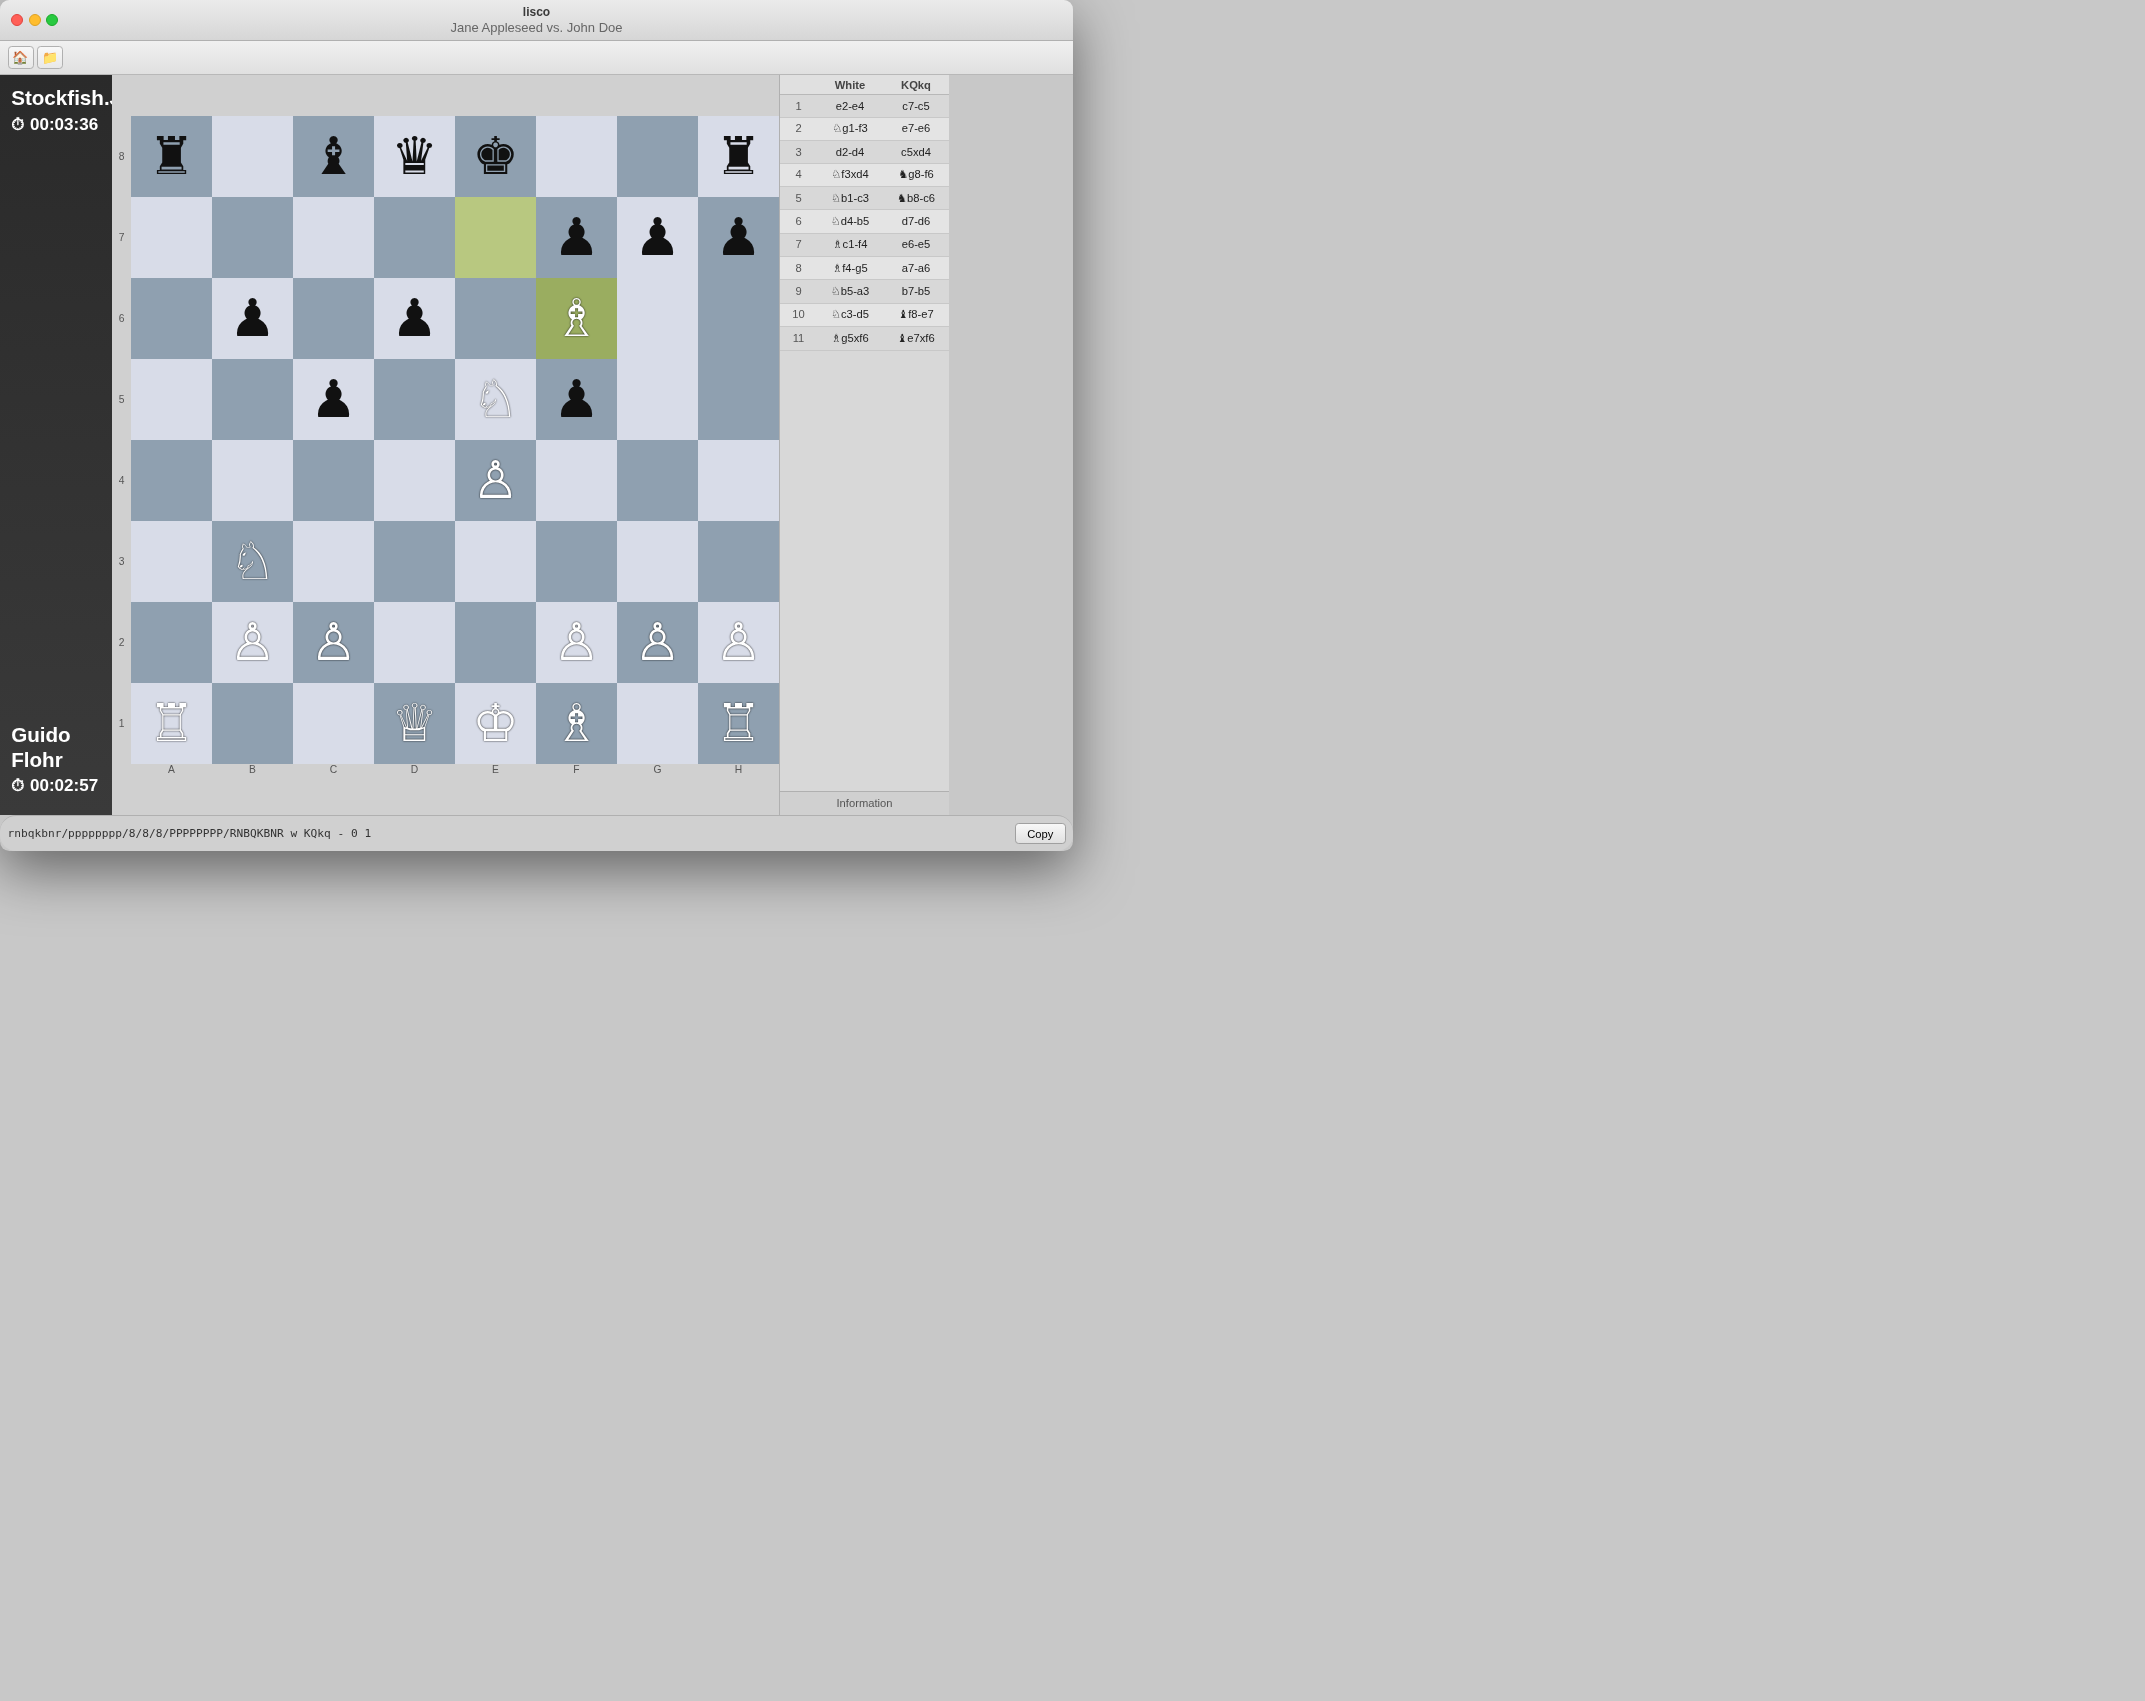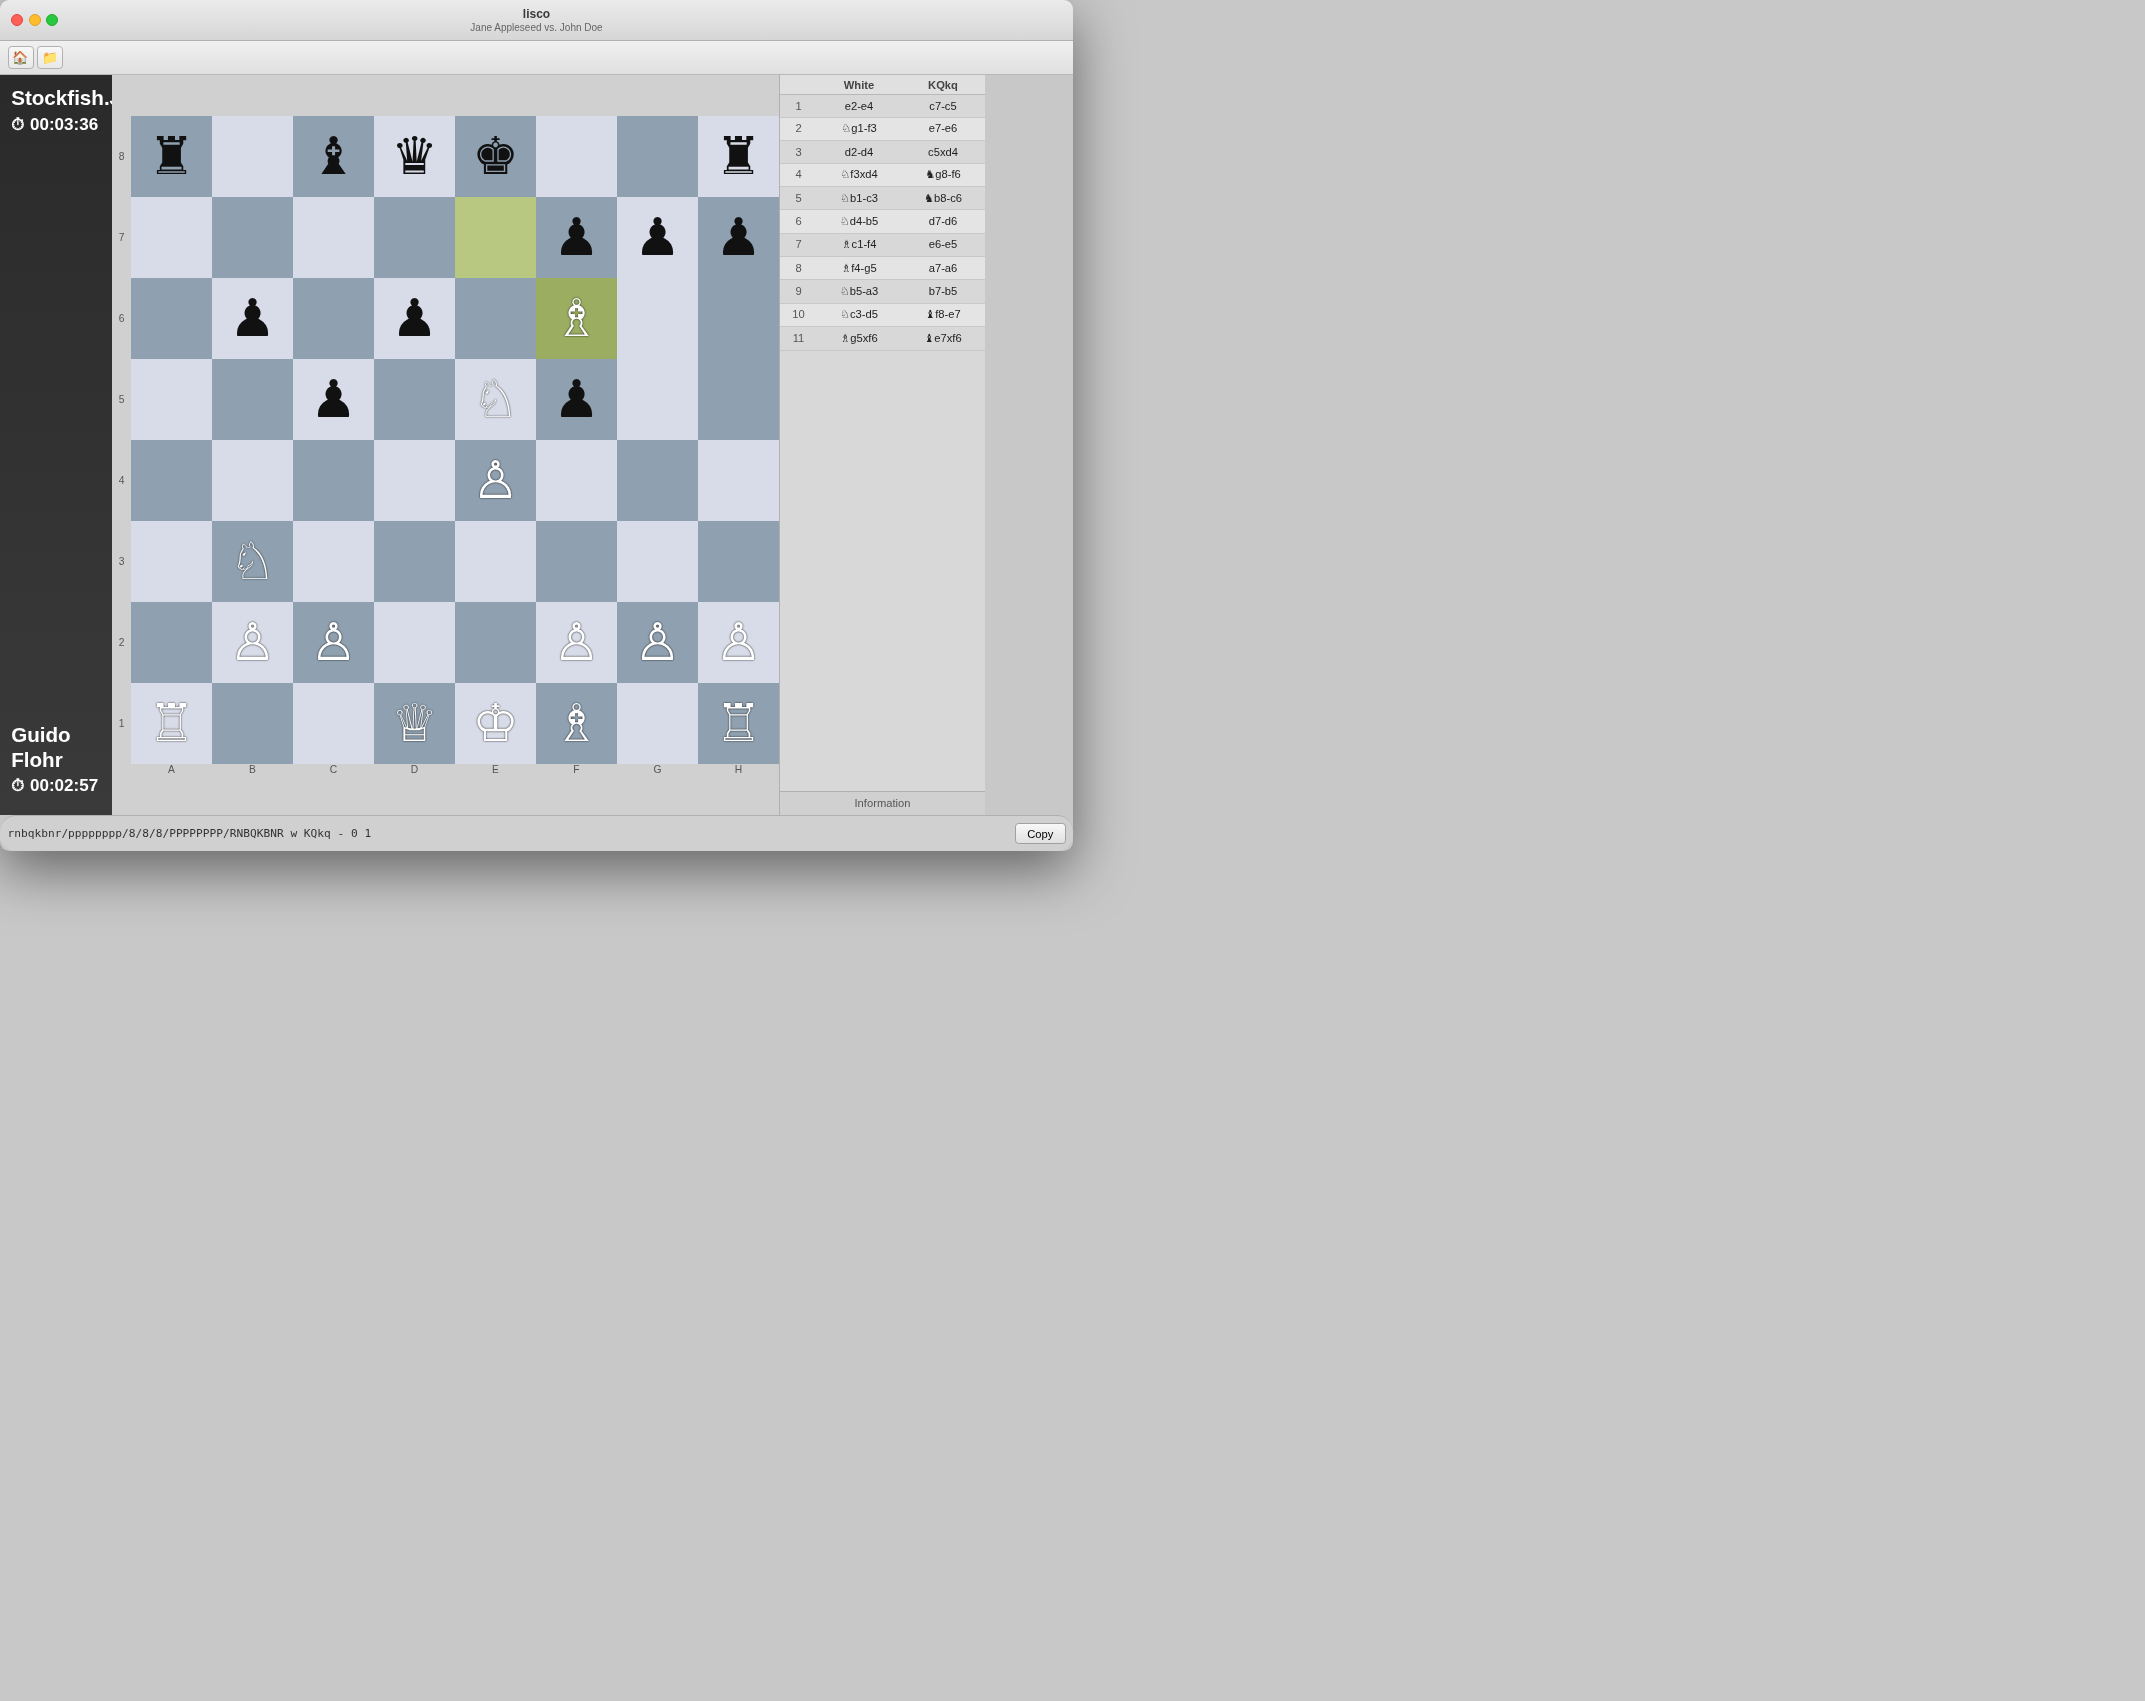--- a/index.html
+++ b/index.html
@@ -26,21 +26,21 @@
       border-bottom: 0.9px solid #b0b0b0;
       flex-shrink: 0;
     }
     .title-bar-title {
       font-size: 12px;
       font-weight: 600;
       color: #3a3a3a;
       line-height: 1.2;
     }
     .title-bar-subtitle {
-      font-size: 10px;
+      font-size: 13px;
       color: #666;
     }
     .traffic-lights {
       position: absolute;
       left: 11.2px;
       top: 50%;
       transform: translateY(-50%);
       display: flex;
       gap: 5.6px;
     }
@@ -154,21 +154,21 @@
       margin-left: 19px;
     }
     .file-label {
       width: 81px;
       text-align: center;
       font-size: 10.3px;
       color: #555;
     }
     
     .right-panel {
-      width: 206px;
+      width: 170px;
       background: #d8d8d8;
       display: flex;
       flex-direction: column;
       flex-shrink: 0;
       border-left: 0.9px solid #b0b0b0;
     }
     .moves-table {
       flex: 1;
       overflow-y: auto;
     }

